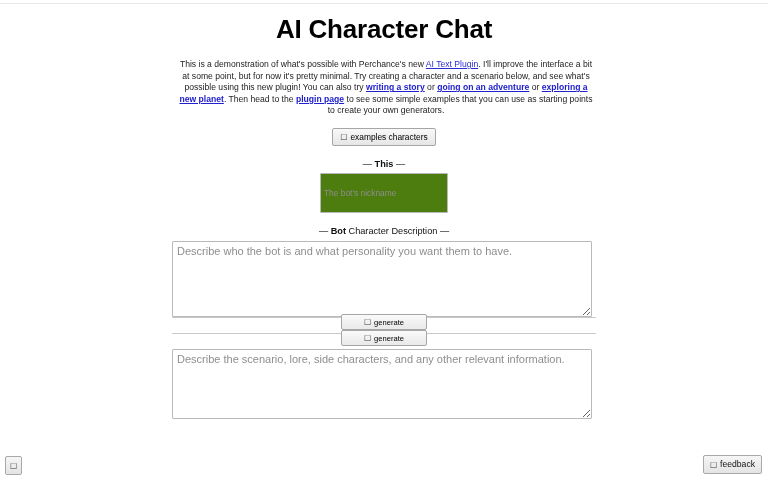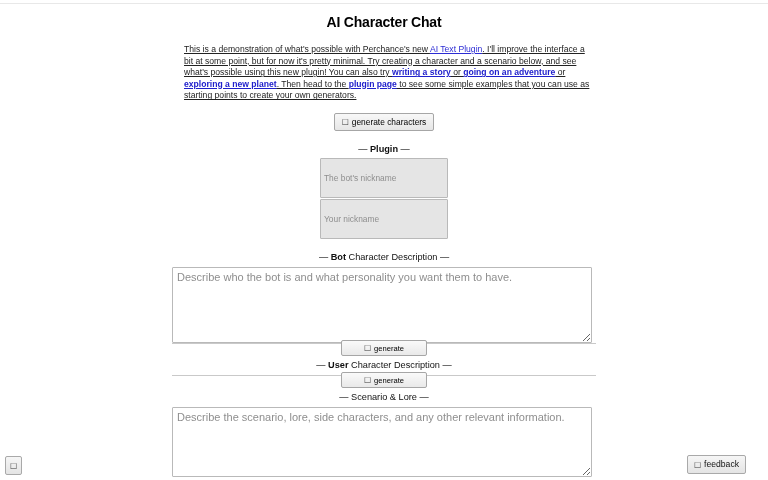--- a/index.html
+++ b/index.html
@@ -23,38 +23,37 @@
     width: 768px;
     height: 1px;
     background: #e8e8e8;
   }
   .page {
     width: 768px;
     padding-top: 10px;
     box-sizing: border-box;
   }
   h1.page-title {
-    font-size: 14px;
+    font-size: 26px;
     font-weight: bold;
     text-align: center;
     margin: 4px 0 14px 0;
     letter-spacing: -0.2px;
     color: #000;
   }
   .content {
     width: 424px;
     margin: 0 auto;
   }
   p.intro {
     font-size: 8.6px;
     line-height: 11.6px;
-    margin: 0 0 9px 12px;
-    text-align: left;
+    margin: 0 0 9px 4px;
+    text-align: center;
     color: #222;
-    text-decoration: underline;
   }
   p.intro.second {
     margin-bottom: 12px;
   }
   a.link {
     color: #2b2bd4;
     text-decoration: underline;
   }
   a.link.bold {
     font-weight: bold;
@@ -110,21 +109,21 @@
     width: 128px;
     box-sizing: border-box;
     font-family: "Liberation Sans", sans-serif;
     font-size: 8.4px;
     line-height: 12px;
     padding: 19px 3px;
     height: 14px;
     border: 1px solid #b9b9b9;
     border-radius: 1px;
     color: #222;
-    background: #e5e5e5;
+    background: #4d7c0f;
     outline: none;
     margin: 0;
   }
   input.name-field + input.name-field {
     margin-top: 1px;
   }
   input.name-field::placeholder {
     color: #8e8e8e;
     opacity: 1;
   }
@@ -189,21 +188,21 @@
     padding: 2px 6px;
     cursor: pointer;
     white-space: nowrap;
   }
   #menu-button {
     left: 5px;
     bottom: 5px;
     padding: 2px 4px;
   }
   #feedback-button {
-    right: 22px;
+    right: 6px;
     bottom: 6px;
   }
   .corner-btn .glyph {
     display: inline-block;
     font-family: "DejaVu Sans", sans-serif;
     font-size: 7.5px;
     color: #333;
   }
   #feedback-button .glyph { margin-right: 3px; }
 </style>
@@ -215,46 +214,43 @@
 <div class="page">
 
   <h1 class="page-title">AI Character Chat</h1>
 
   <div class="content">
 
     <p class="intro"><span>This is a demonstration of what's possible with Perchance's new </span><a class="link" href="#">AI Text Plugin</a><span>. I'll improve the interface a bit at some point, but for now it's pretty minimal. Try creating a character and a scenario below, and see what's possible using this new plugin! You can also try </span><a class="link bold" href="#">writing a story</a><span> or </span><a class="link bold" href="#">going on an adventure</a><span> or </span><a class="link bold" href="#">exploring a new planet</a><span>. Then head to the </span><a class="link bold" href="#">plugin page</a><span> to see some simple examples that you can use as starting points to create your own generators.</span></p>
 
 
     <div class="gen-chars-wrap">
-      <button class="btn"><span class="glyph">□</span><span>generate characters</span></button>
+      <button class="btn"><span class="glyph">□</span><span>examples characters</span></button>
     </div>
 
     <div class="names-block">
-      <div class="section-heading"><span>— </span><b>Plugin</b><span> —</span></div>
+      <div class="section-heading"><span>— </span><b>This</b><span> —</span></div>
       <input class="name-field" type="text" placeholder="The bot's nickname" style="">
-      <input class="name-field" type="text" placeholder="Your nickname" style="">
     </div>
 
     <div class="desc-block">
       <div class="section-heading"><span>— </span><b>Bot</b><span> Character Description —</span></div>
       <textarea class="desc-area tall" placeholder="Describe who the bot is and what personality you want them to have." style=""></textarea>
       <div class="gen-row">
         <button class="btn"><span class="glyph">□</span><span>generate</span></button>
       </div>
     </div>
 
     <div class="desc-block">
-      <div class="section-heading"><span>— </span><b>User</b><span> Character Description —</span></div>
       <div class="gen-row">
         <button class="btn"><span class="glyph">□</span><span>generate</span></button>
       </div>
     </div>
 
     <div class="desc-block">
-      <div class="section-heading">— Scenario &amp; Lore —</div>
       <textarea class="desc-area scenario" placeholder="Describe the scenario, lore, side characters, and any other relevant information." style=""></textarea>
     </div>
 
   </div>
 </div>
 
 <button class="corner-btn" id="menu-button"><span class="glyph">□</span></button>
 
 <button class="corner-btn" id="feedback-button"><span class="glyph">□</span><span>feedback</span></button>
 

